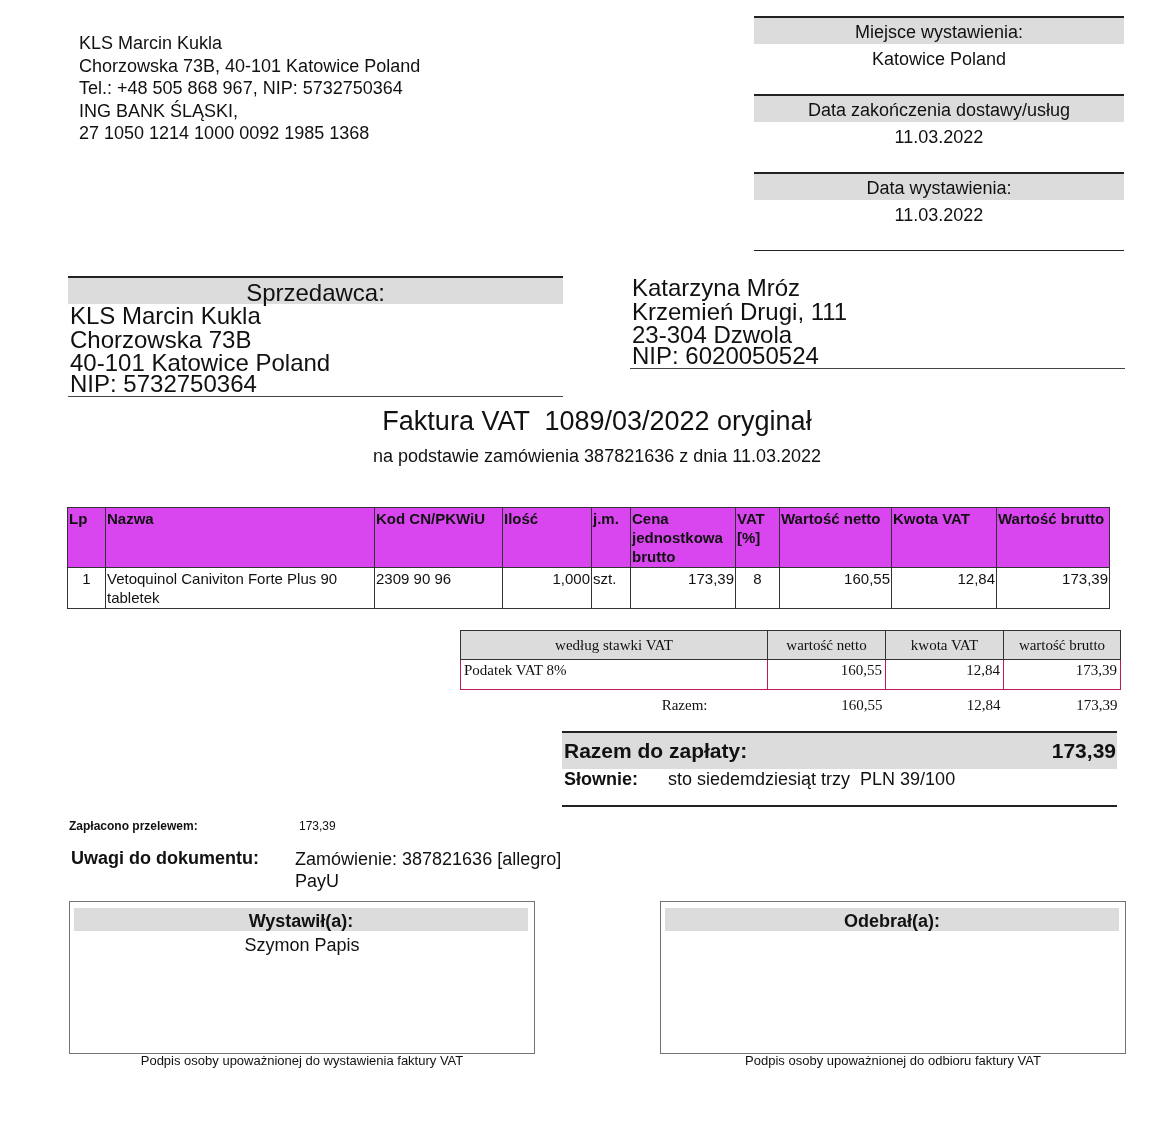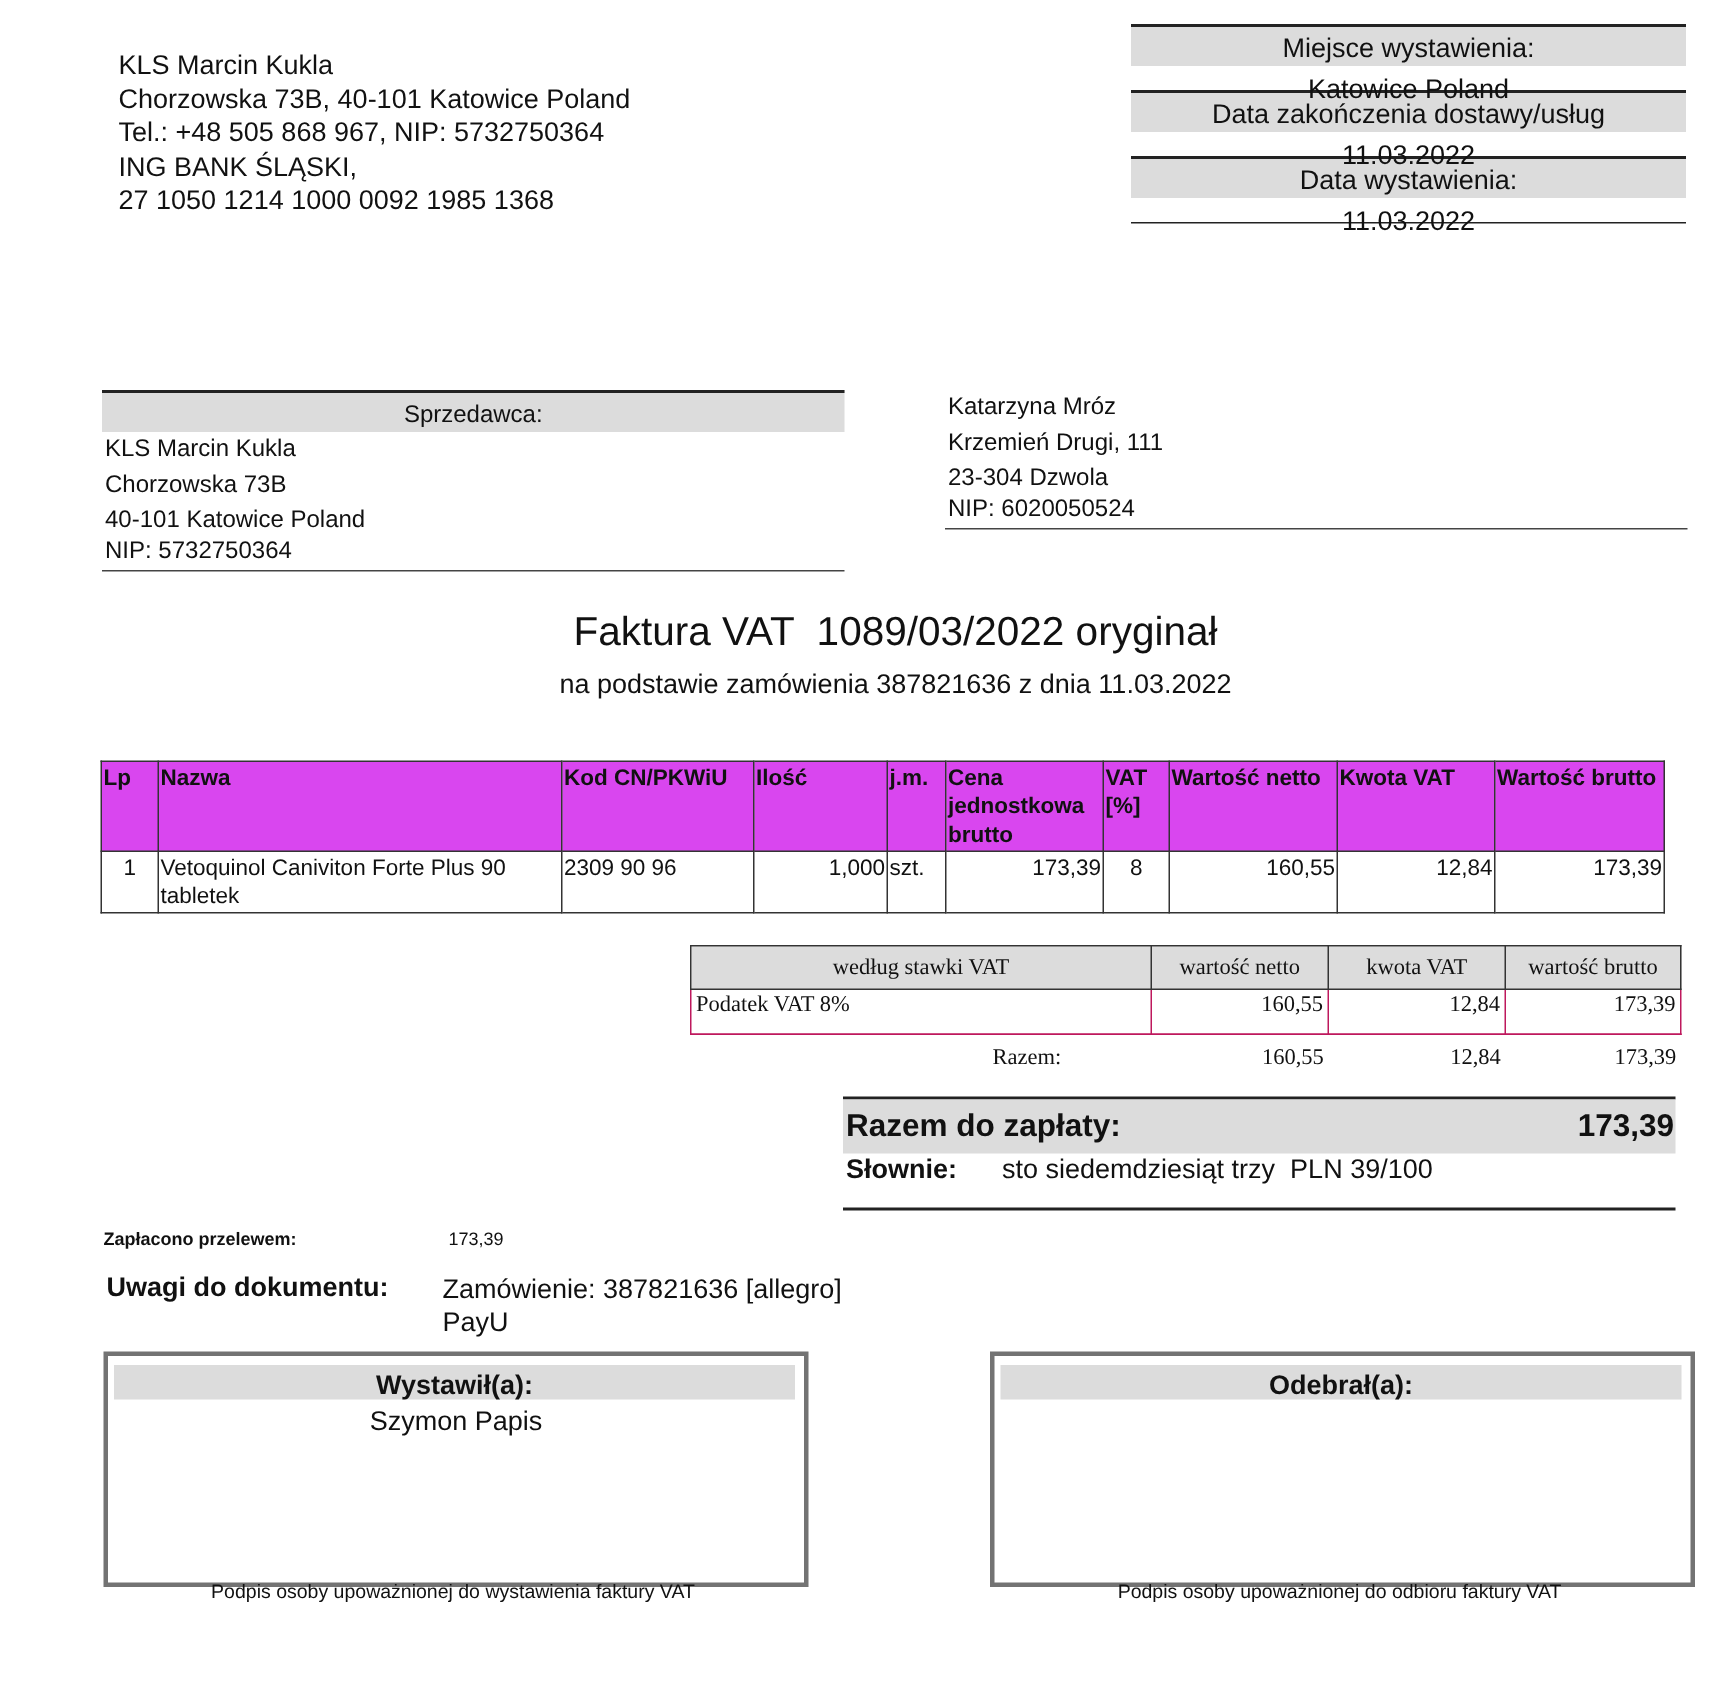--- a/index.html
+++ b/index.html
@@ -9,25 +9,25 @@
     }
     .abs { position: absolute; }
     .gray { background: #dcdcdc; }
 
     
     #company { left: 79px; top: 32px; font-size: 18px; line-height: 22.5px; }
 
     
     #info { left: 754px; top: 16px; width: 370px; font-size: 18px; text-align: center; }
     #info .hdr { border-top: 2px solid #222; height: 26px; line-height: 28px; }
-    #info .val { height: 16px; line-height: 30px; }
+    #info .val { height: 50px; line-height: 30px; }
     #info .end { border-top: 1px solid #222; }
 
     
-    .party { top: 260px; font-size: 16px; }
+    .party { top: 276px; font-size: 24px; }
     .party .hdr { border-top: 2px solid #222; height: 26px; line-height: 30px; text-align: center; }
     .party .lines { border-bottom: 1px solid #444; padding: 0 2px 2px 2px; line-height: 24px; }
     .party .lines div:nth-child(3), .party .lines div:nth-child(4) { line-height: 21px; }
     #seller { left: 68px; width: 495px; }
     #buyer { left: 630px; width: 495px; }
 
     
     #title { left: 0; width: 1194px; top: 406px; text-align: center; font-size: 27px; white-space: pre; }
     #subtitle { left: 0; width: 1194px; top: 446px; text-align: center; font-size: 18px; }
 
@@ -58,21 +58,21 @@
     
     #paid { left: 69px; top: 819px; font-size: 12px; }
     #notes { left: 71px; top: 848px; font-size: 18px; }
     .kv { display: flex; }
     .kv .k { font-weight: bold; }
     #paid .k { width: 230px; }
     #notes .k { width: 224px; }
     #notes .v { line-height: 22px; margin-top: 0; }
 
     
-    .sig { top: 901px; width: 464px; height: 151px; border: 3px solid #737373; }
+    .sig { top: 901px; width: 464px; height: 151px; border: 1px solid #737373; }
     .sig .hdr { margin: 6px 6px 0 4px; height: 23px; line-height: 26px; background: #dcdcdc; text-align: center; font-weight: bold; font-size: 18px; }
     .sig .name { text-align: center; font-size: 18px; margin-top: 4px; }
     .sig-cap { font-size: 13px; text-align: center; top: 1053px; width: 466px; }
     #sig-left { left: 69px; }
     #sig-right { left: 660px; }
     #cap-left { left: 69px; }
     #cap-right { left: 660px; }
   </style>
 </head>
 <body>

